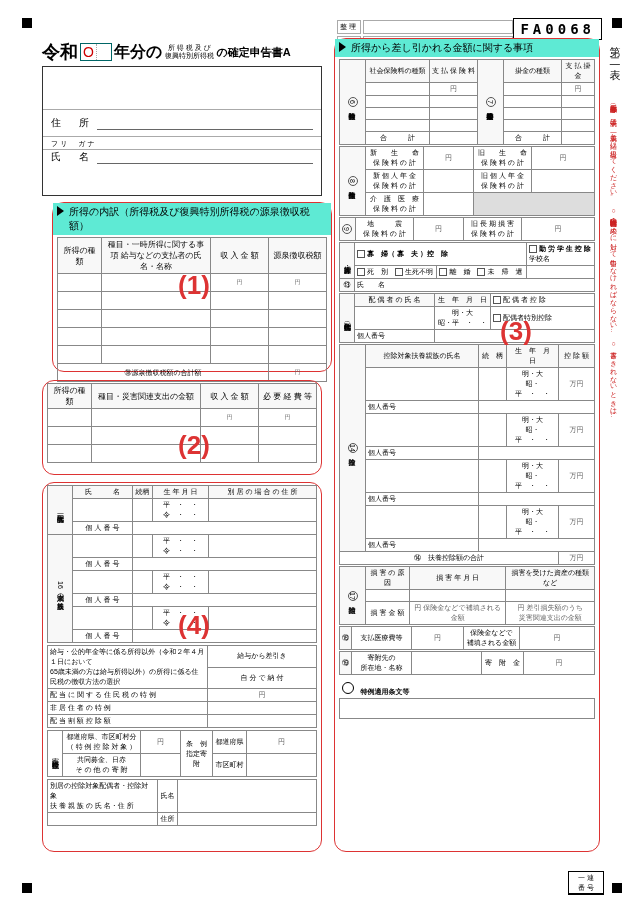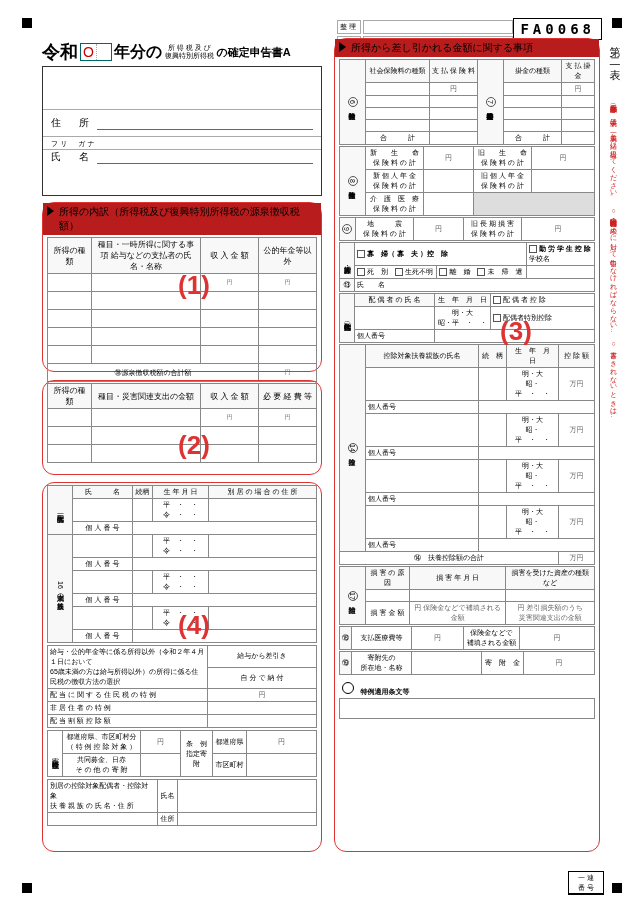--- a/index.html
+++ b/index.html
@@ -31,35 +31,35 @@
   
   .ident { position:absolute; top:66px; left:42px; width:280px; height:130px; border:1.5px solid #333; }
   .ident .row { border-top:1px solid #aaa; padding:6px 8px; display:flex; align-items:flex-end; }
   .ident .lbl { font-size:10px; width:46px; letter-spacing:4px; }
   .ident .line { flex:1; border-bottom:1px solid #666; height:14px; }
   .ident .furi { font-size:7px; letter-spacing:2px; }
   .ident .topspace { height:42px; }
 
   
   .sect { position:absolute; border:1.5px solid #d33; border-radius:12px; }
-  .sect-title { background:#b91c1c; color:#000; font-size:10px; padding:2px 6px 2px 16px; position:relative; }
+  .sect-title { background:#5eead4; color:#000; font-size:10px; padding:2px 6px 2px 16px; position:relative; }
   .sect-title .arrow { position:absolute; left:4px; top:3px; width:0; height:0; border-top:5px solid transparent; border-bottom:5px solid transparent; border-left:7px solid #000; }
 
   
   .tbl { width:100%; border-collapse:collapse; font-size:8px; }
   .tbl td, .tbl th { border:1px solid #888; padding:1px 2px; height:18px; text-align:center; }
   .tbl th { font-weight:normal; background:#f8f8f8; }
   .yen { text-align:right; font-size:6px; color:#666; }
 
   
   .rednum { position:absolute; color:#d33; font-size:26px; font-weight:bold; }
   .rednum::before { content:'('; } .rednum::after { content:')'; }
 
   
-  #sec1 { top:202px; left:42px; width:280px; height:170px; }
+  #sec1 { top:202px; left:52px; width:280px; height:170px; }
   #sec2 { top:380px; left:42px; width:280px; height:95px; }
   #sec4 { top:482px; left:42px; width:280px; height:370px; }
   
   #sec3 { top:38px; left:334px; width:266px; height:814px; }
 
   
   .thin td, .thin th { height:12px; font-size:7px; }
   .chk { display:inline-block; width:8px; height:8px; border:1px solid #555; margin-right:2px; vertical-align:middle; }
   .circ { display:inline-block; width:10px; height:10px; border:1px solid #555; border-radius:50%; font-size:7px; text-align:center; line-height:9px; margin-right:1px; }
   .vtxt { writing-mode: vertical-rl; font-size:7px; text-align:center; }
@@ -123,21 +123,21 @@
   <div class="sect" id="sec1">
     <div class="sect-title"><span class="arrow"></span><span>所得の内訳（所得税及び復興特別所得税の源泉徴収税額）</span></div>
     <div class="secinner">
       <table class="tbl">
         <tbody>
             <tr>
               <th style="width:44px">所得の種類</th>
               <th>種目・一時所得に関する事項
 給与などの支払者の氏名・名称</th>
               <th style="width:58px">収 入 金 額</th>
-              <th style="width:58px">公的年金等以外</th>
+              <th style="width:58px">源泉徴収税額</th>
             </tr>
         <tr>
               <td></td>
               <td></td>
               <td class="yen">円</td>
               <td class="yen">円</td>
             </tr>
         <tr>
               <td></td>
               <td></td>

